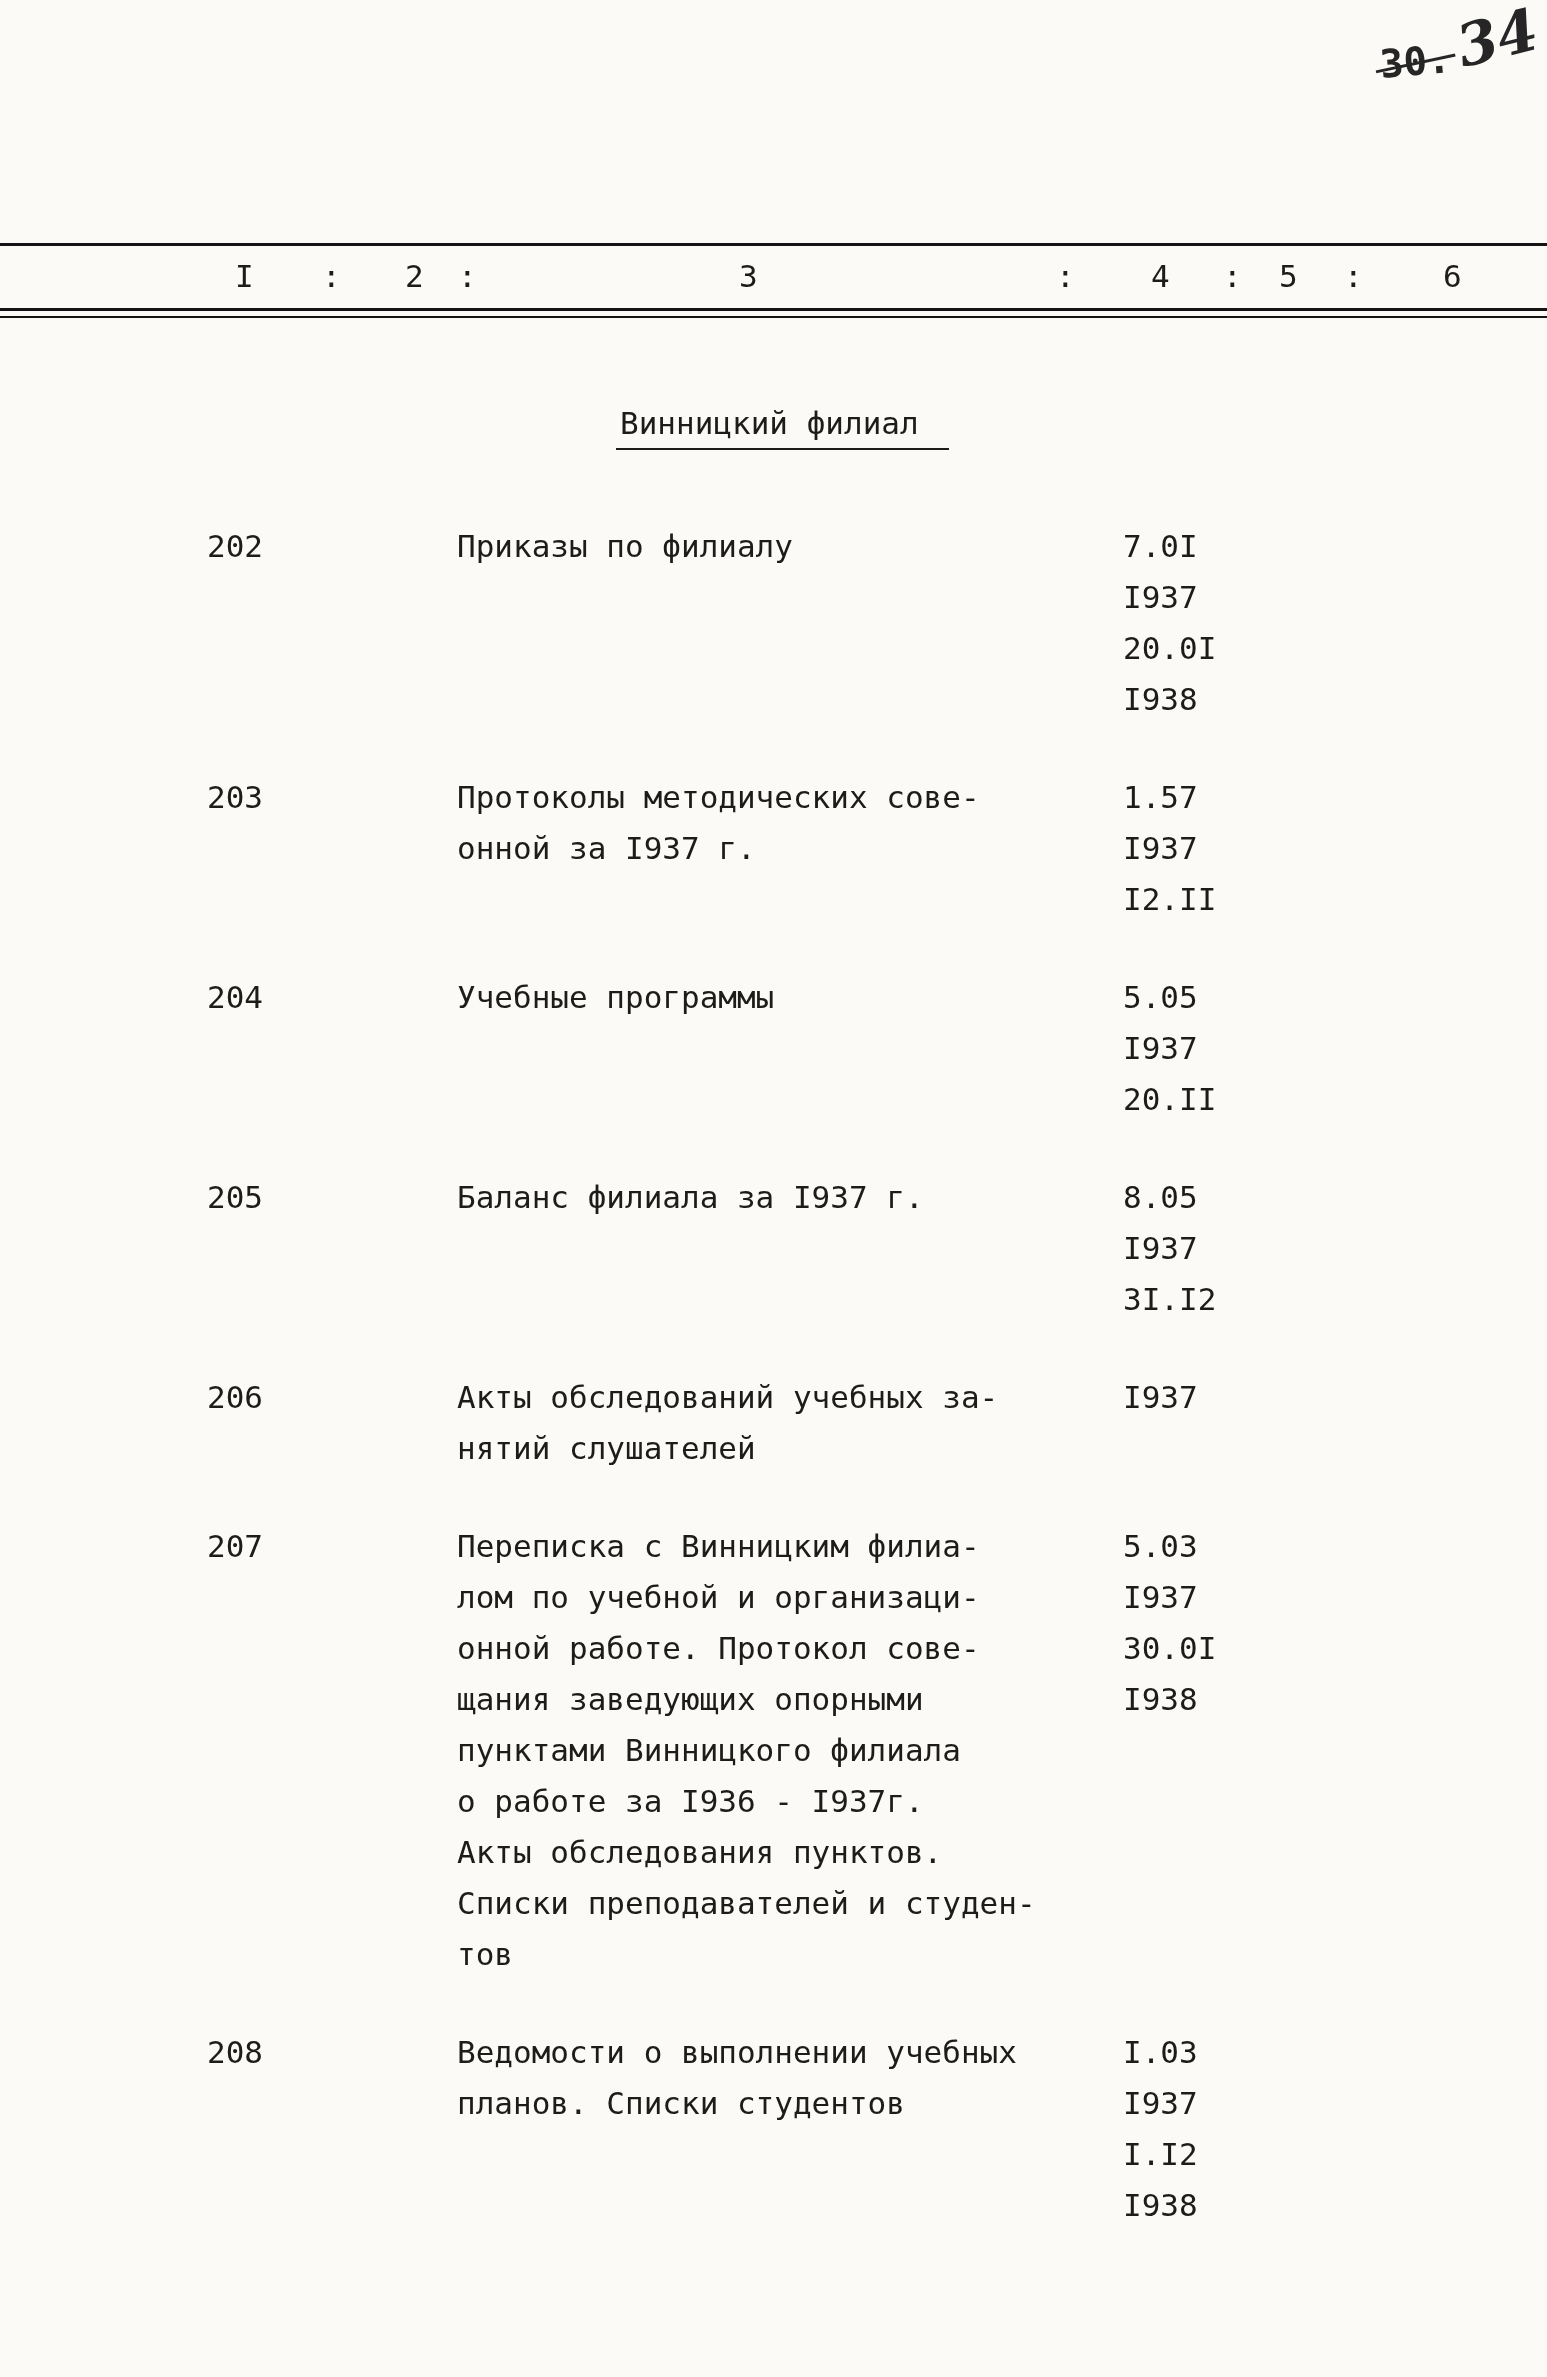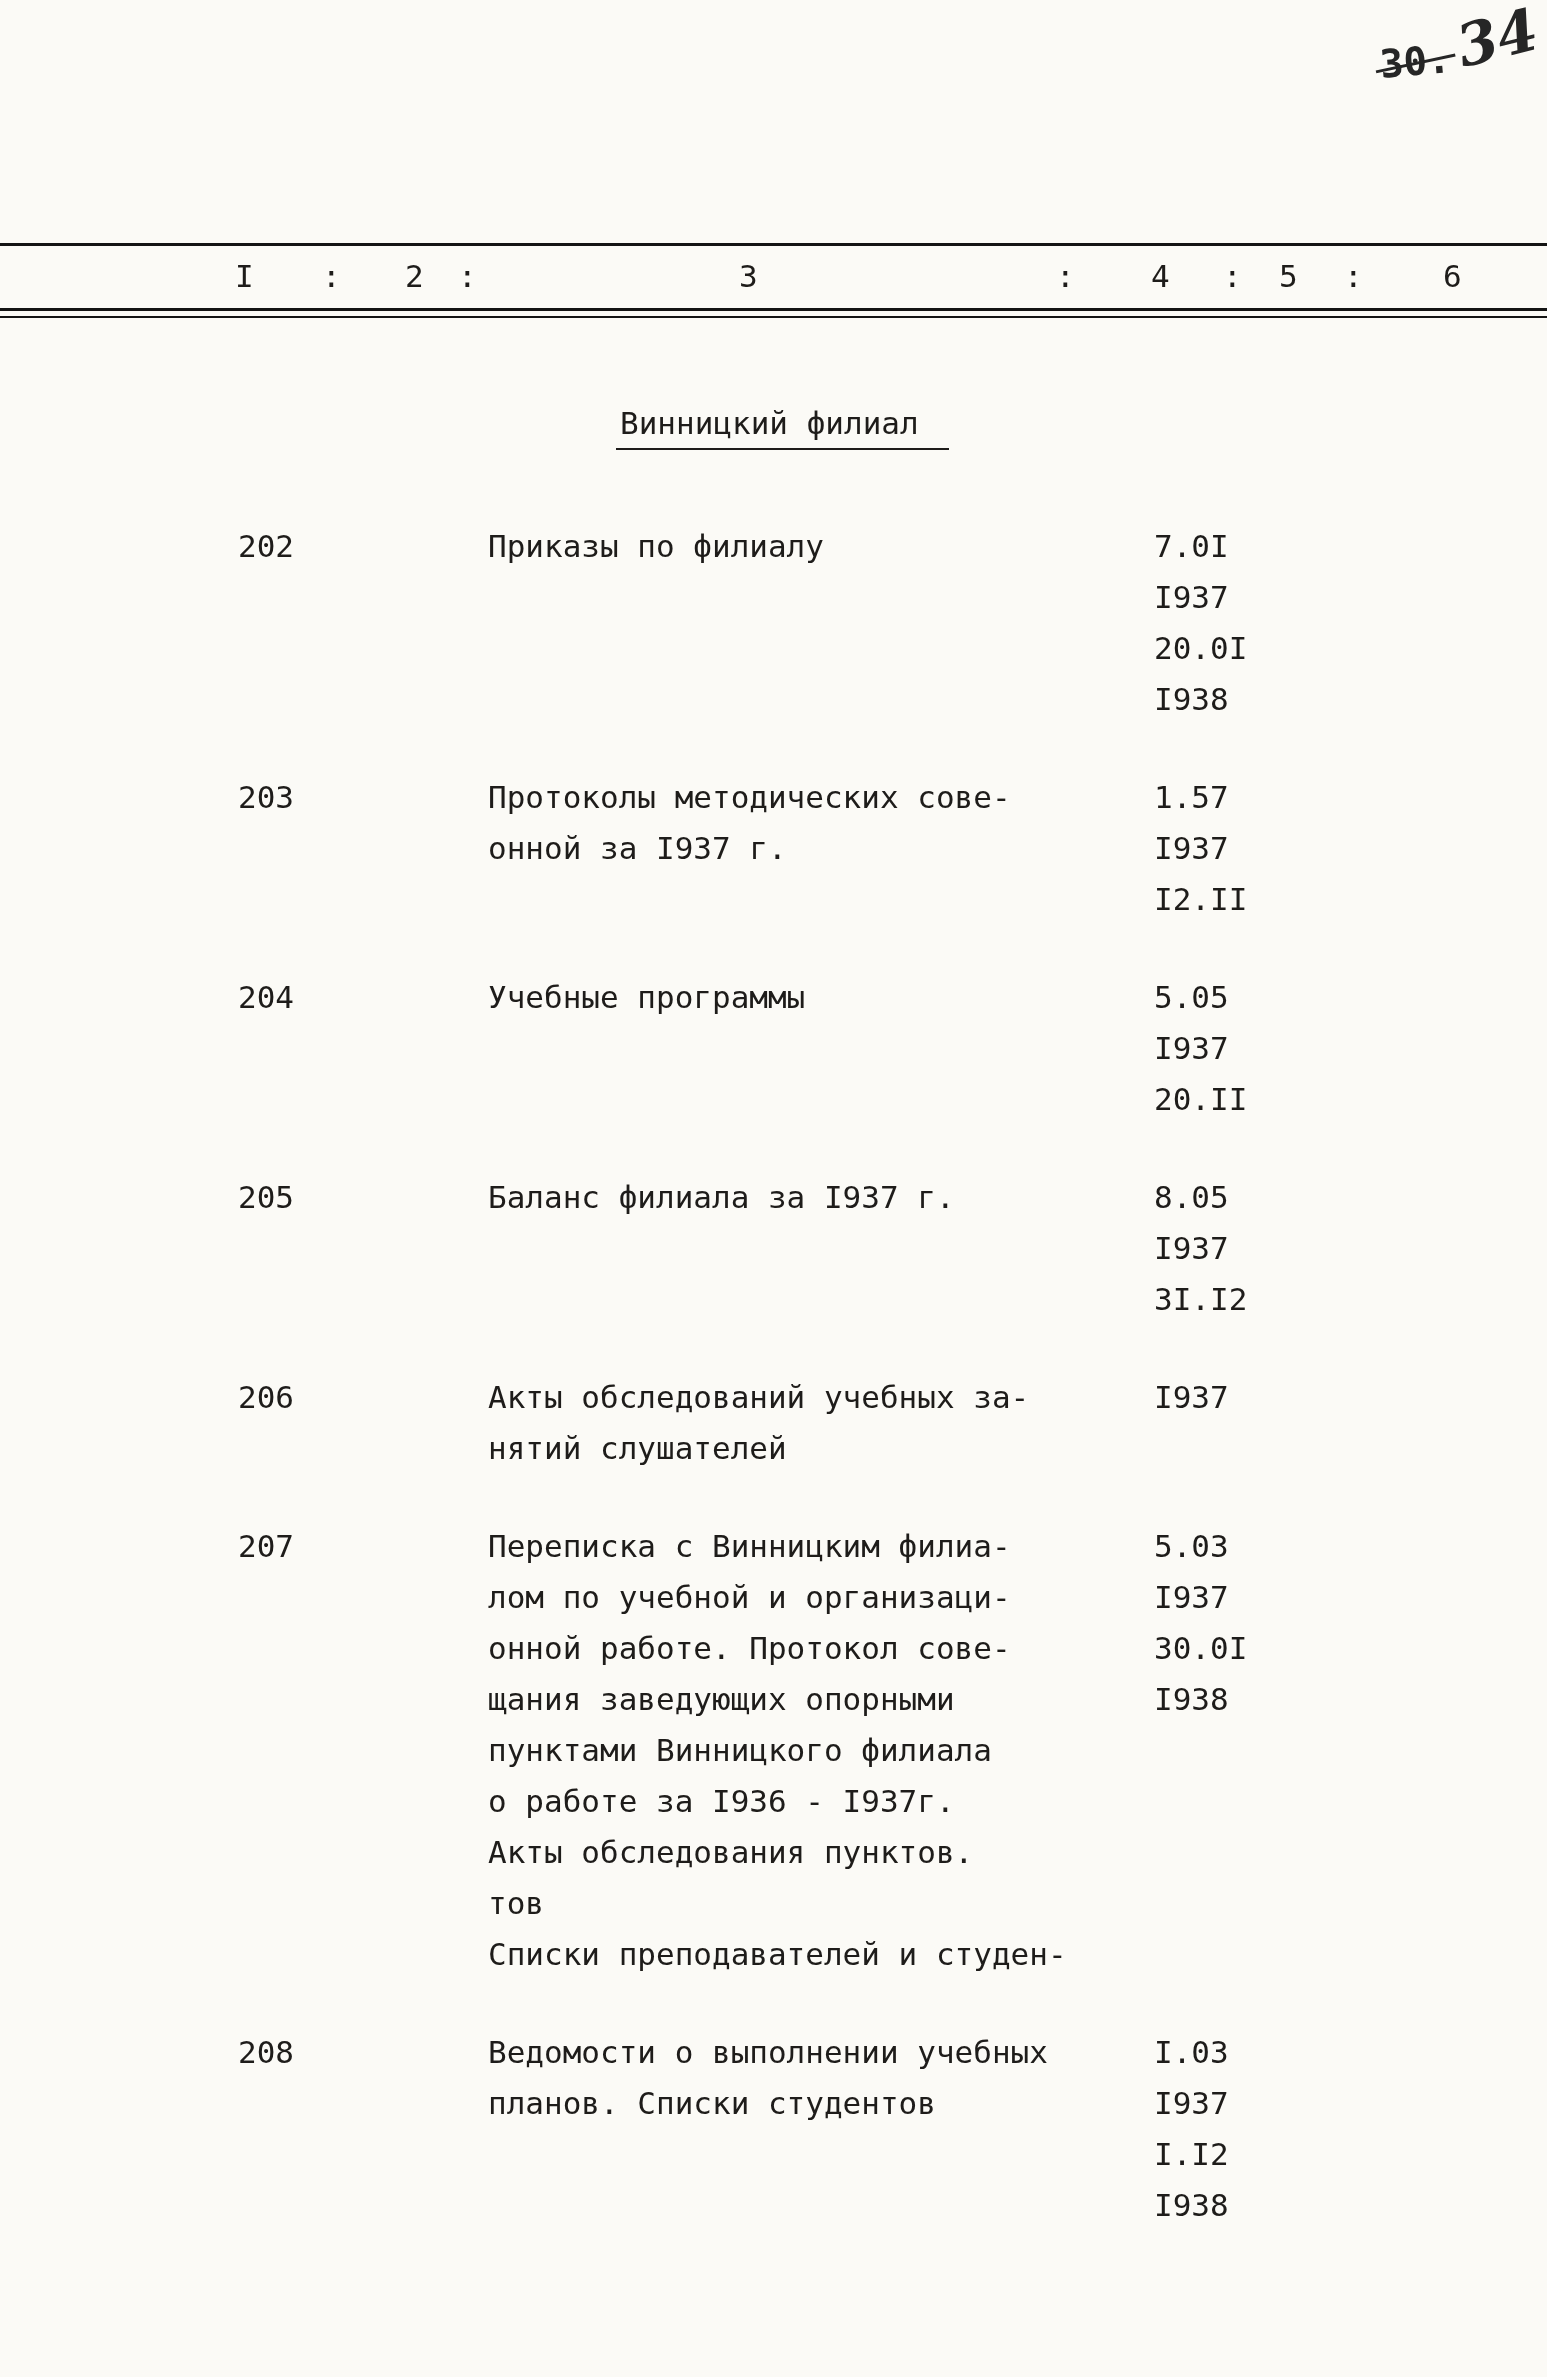--- a/index.html
+++ b/index.html
@@ -51,21 +51,21 @@
   
   .section-title{
     position:absolute;top:405px;left:616px;
     padding:0 30px 6.7px 4px;
     border-bottom:2.7px solid #1e1c1a;
     white-space:nowrap;
   }
   
   .entries{position:absolute;top:521px;left:0;right:0;}
   .entry{display:flex;align-items:flex-start;padding-left:207px;margin-bottom:47px;line-height:51px;}
-  .entry .num{width:250px;flex-shrink:0;margin-left:31px;}
+  .entry .num{width:250px;flex-shrink:0;}
   .entry .desc{width:666px;flex-shrink:0;}
   .entry .dates{flex:1;}
   .dline{white-space:nowrap;}
 </style>
 </head>
 <body>
 
 <div class="page">
 
   <div class="hand34">34</div>
@@ -150,22 +150,22 @@
       <div class="entry">
         <div class="num">207</div>
         <div class="desc">
           <div class="dline">Переписка с Винницким филиа-</div>
           <div class="dline">лом по учебной и организаци-</div>
           <div class="dline">онной работе. Протокол сове-</div>
           <div class="dline">щания заведующих опорными</div>
           <div class="dline">пунктами Винницкого филиала</div>
           <div class="dline">о работе за I936 - I937г.</div>
           <div class="dline">Акты обследования пунктов.</div>
+          <div class="dline">Списки преподавателей и студен-</div>
           <div class="dline">тов</div>
-          <div class="dline">Списки преподавателей и студен-</div>
         </div>
         <div class="dates">
           <div class="dline">5.03</div>
           <div class="dline">I937</div>
           <div class="dline">30.0I</div>
           <div class="dline">I938</div>
         </div>
       </div>
       <div class="entry">
         <div class="num">208</div>

